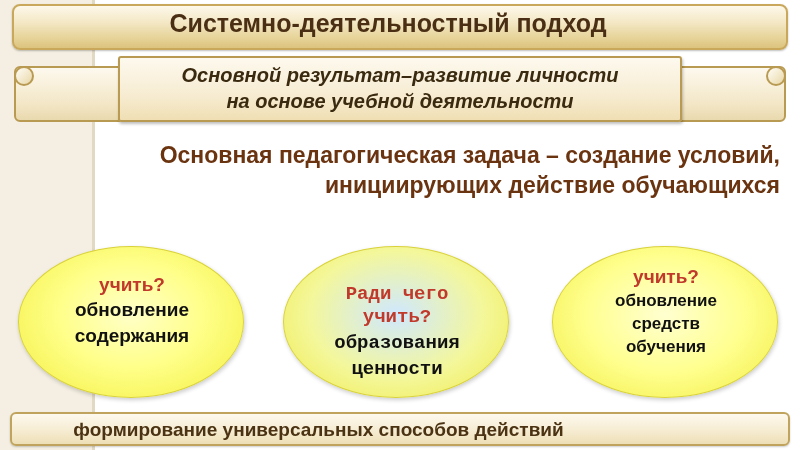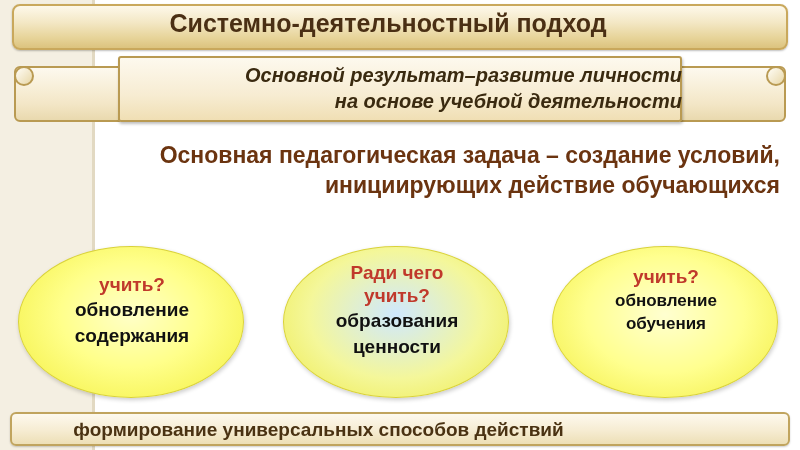--- a/index.html
+++ b/index.html
@@ -104,21 +104,21 @@
     background: linear-gradient(135deg, #fffdf6, #e8d7a7);
     box-sizing: border-box;
   }
   .curl-l { left: 6px; }
   .curl-r { left: 758px; }
   .subtitle-text {
     position: absolute;
     left: 110px;
     top: 8px;
     width: 564px;
-    text-align: right;
+    text-align: center;
     font-size: 20px;
     font-style: italic;
     font-weight: bold;
     color: #3a2a10;
     line-height: 26px;
   }
 
   
   .task-text {
     position: absolute;
@@ -165,21 +165,21 @@
     background: radial-gradient(ellipse at 50% 45%, #ffffd0 0%, #ffff8f 50%, #f1ec3e 100%);
     border: 1px solid #d9d23a;
   }
   .ell-body {
     position: absolute;
     left: 8px;
     width: 210px;
     text-align: center;
   }
   .ell-1 .ell-body { top: 26px; }
-  .ell-2 .ell-body { top: 14px; }
+  .ell-2 .ell-body { top: 36px; font-family: Liberation Mono, monospace; }
   .ell-3 .ell-body { top: 18px; }
   .ell-head {
     font-size: 19px;
     font-weight: bold;
     color: #c0392b;
     line-height: 23px;
   }
   .ell-sub {
     font-size: 19px;
     font-weight: bold;
@@ -257,20 +257,21 @@
       <div class="ell-head">учить?</div>
       <div class="ell-sub">образования</div>
       <div class="ell-sub">ценности</div>
     </div>
   </div>
 
   <div class="ellipse ell-3">
     <div class="ell-body">
       <div class="ell-head">учить?</div>
       <div class="ell-sub">обновление</div>
+      <div class="ell-sub">средств</div>
       <div class="ell-sub">обучения</div>
     </div>
   </div>
 
   <div class="bottom-bar"></div>
   <div class="bottom-text">формирование универсальных способов действий</div>
 
 </div>
 
 </body></html>

